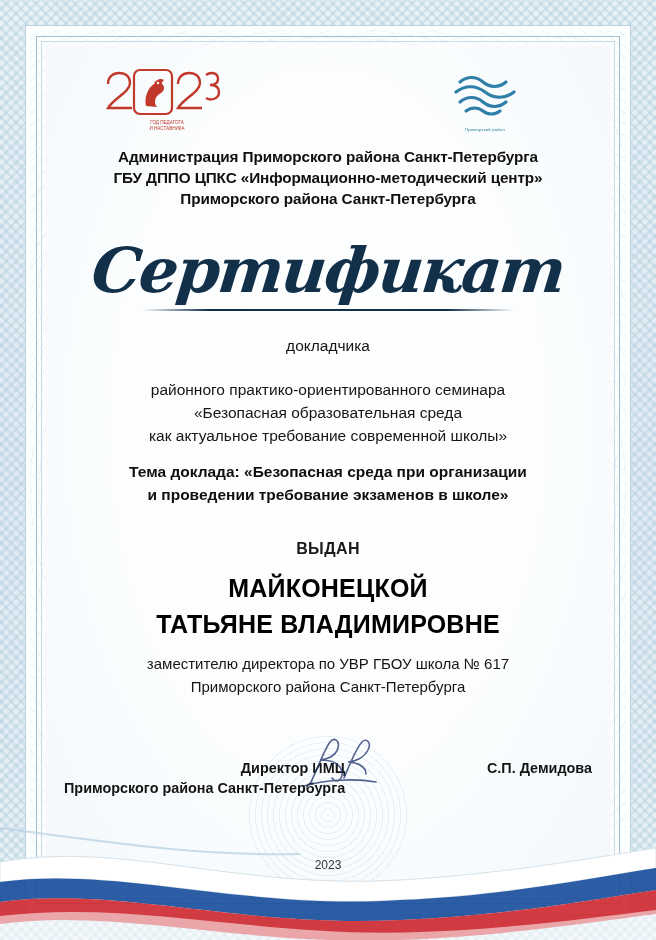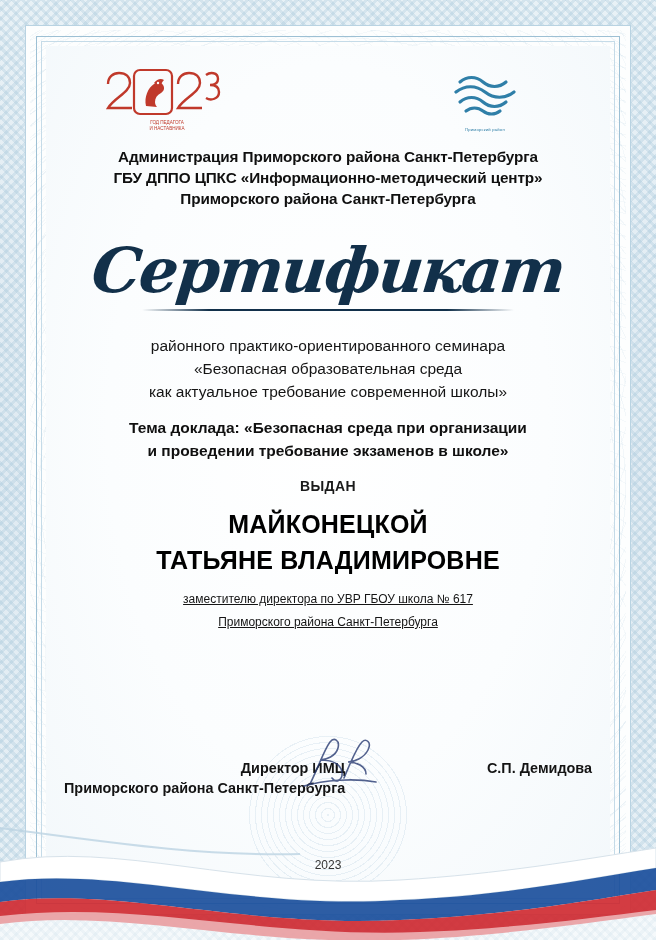--- a/index.html
+++ b/index.html
@@ -146,39 +146,38 @@
     color: #151515;
   }
   .topic {
     margin-top: 13px;
     font-size: 15.5px;
     font-weight: bold;
     line-height: 23px;
     color: #101010;
   }
   .issued-word {
-    margin-top: 16px;
-    font-size: 14px;
+    margin-top: 34px;
+    font-size: 16px;
     font-weight: bold;
     letter-spacing: .4px;
   }
   .recipient {
     margin-top: 12px;
     font-size: 25px;
     font-weight: bold;
     line-height: 36px;
     letter-spacing: .2px;
     color: #000;
   }
   .position {
     margin-top: 10px;
-    font-size: 12px;
+    font-size: 15px;
     line-height: 23px;
     color: #151515;
-    text-decoration: underline;
   }
   
   .sign-row {
     position: absolute;
     left: 14px;
     right: 14px;
     bottom: 92px;
     display: flex;
     justify-content: space-between;
     align-items: flex-start;
@@ -280,20 +279,21 @@
 
     <div class="org-lines">
       <div class="org-line">Администрация Приморского района Санкт-Петербурга</div>
       <div class="org-line">ГБУ ДППО ЦПКС «Информационно-методический центр»</div>
       <div class="org-line">Приморского района Санкт-Петербурга</div>
     </div>
 
     <div class="title-script">Сертификат</div>
     <div class="title-underline"></div>
 
+    <div class="role">докладчика</div>
 
     <div class="seminar">
       <div>районного практико-ориентированного семинара</div>
       <div>«Безопасная образовательная среда</div>
       <div>как актуальное требование современной школы»</div>
     </div>
 
     <div class="topic">
       <div>Тема доклада: «Безопасная среда при организации</div>
       <div>и проведении требование экзаменов в школе»</div>

